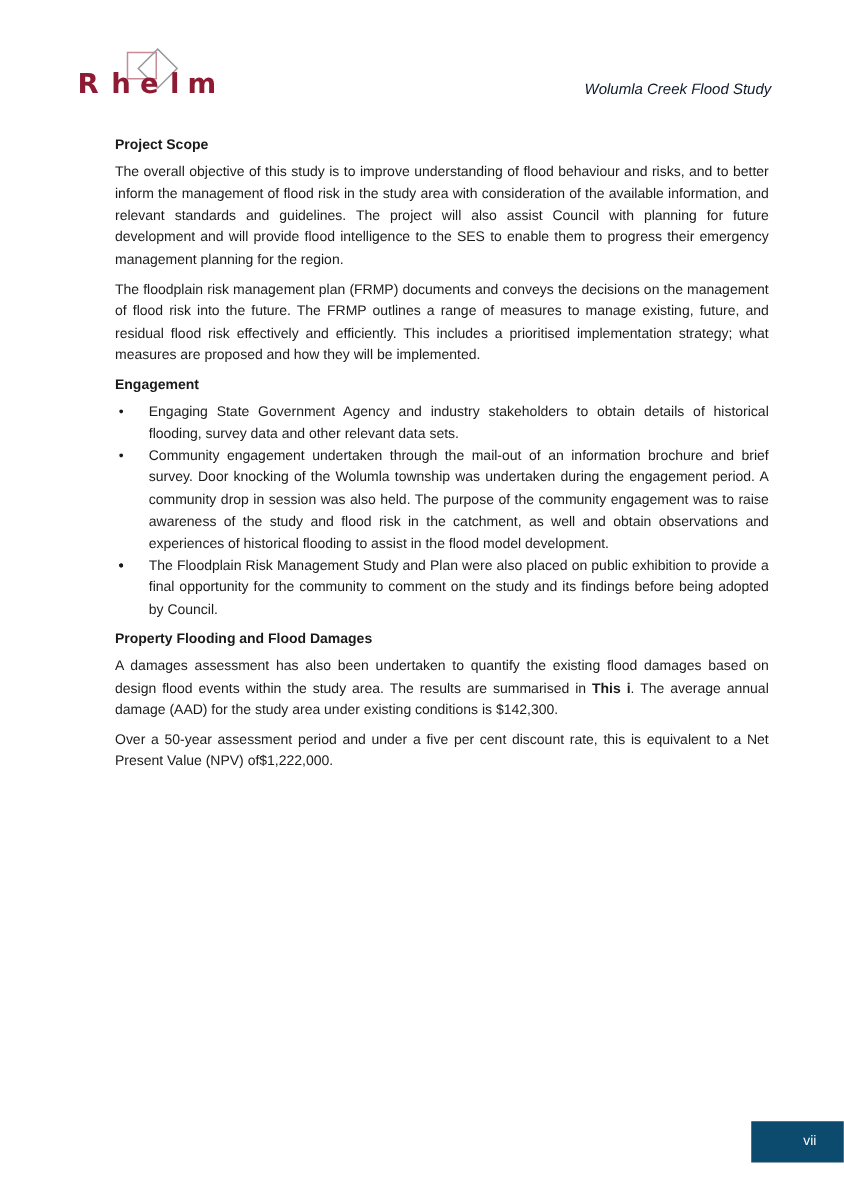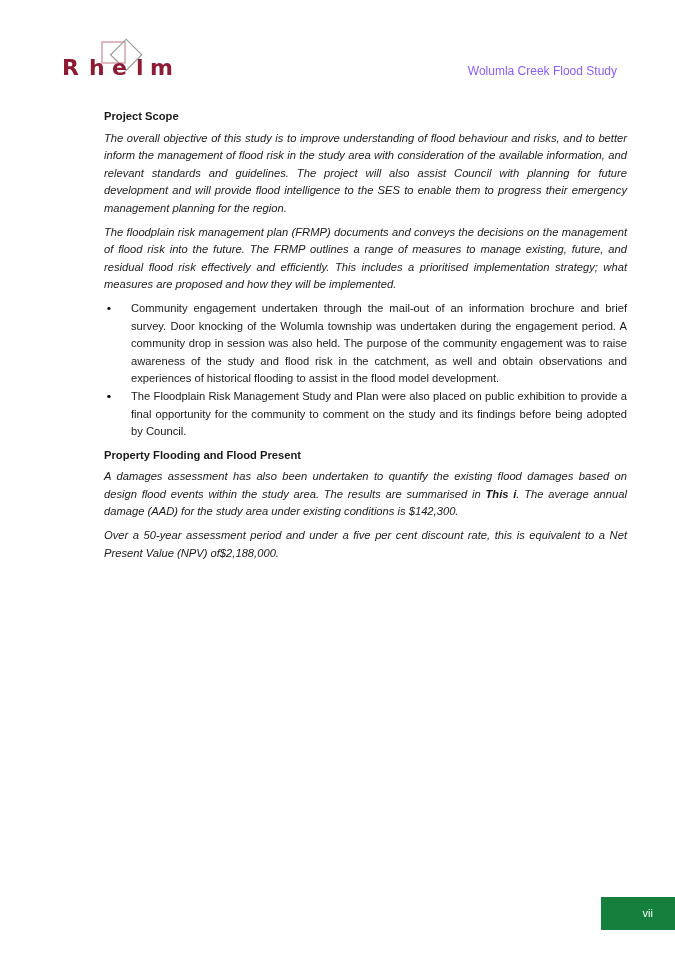--- a/index.html
+++ b/index.html
@@ -3,29 +3,29 @@
   <meta charset="utf-8">
   <style>
     html, body { margin: 0; padding: 0; background: #ffffff; }
     body { width: 675px; height: 953px; position: relative; overflow: hidden;
            font-family: "Liberation Sans", "DejaVu Sans", sans-serif; color: #1a1a1a; }
     .logo { position: absolute; left: 62px; top: 38px; width: 130px; height: 45px; }
     .logo-letters { position: absolute; left: 0; top: 17px; font-family: "DejaVu Sans", sans-serif;
                     font-weight: bold; font-size: 22px; color: #8e1b34; letter-spacing: 0; }
     .logo-letters span { position: absolute; top: 0; }
     .logo svg { position: absolute; left: 0; top: 0; }
-    .header-title { position: absolute; right: 58px; top: 64px; font-size: 12px; color: #8b5cf6; }
-    .content { position: absolute; left: 92px; top: 108px; width: 523px; font-size: 11.2px; line-height: 17.6px; margin-left: 12px; }
+    .header-title { position: absolute; right: 58px; top: 64px; font-size: 12px; color: #0f172a; font-style: italic; }
+    .content { position: absolute; left: 92px; top: 108px; width: 523px; font-size: 11.2px; line-height: 17.6px; }
     .h { font-weight: bold; margin: 0 0 4px 0; font-size: 11.2px; }
-    p { margin: 0 0 6px 0; text-align: justify; font-style: italic; }
+    p { margin: 0 0 6px 0; text-align: justify; }
     ul { list-style: none; margin: 0 0 6px 0; padding: 0; }
     li { position: relative; padding-left: 27px; text-align: justify; }
     li .bullet { position: absolute; left: 3px; top: 0; }
     .page-num { position: absolute; left: 601px; top: 897px; width: 74px; height: 33px;
-                background: #15803d; color: #ffffff; font-size: 11px; line-height: 33px;
+                background: #0c4a6e; color: #ffffff; font-size: 11px; line-height: 33px;
                 text-align: right; box-sizing: border-box; padding-right: 22px; }
     b { font-weight: bold; }
   </style>
 </head>
 <body>
 
 <div class="logo">
   <svg width="130" height="45" viewBox="0 0 130 45">
     <rect x="40" y="4" width="23" height="21" fill="none" stroke="#c98a96" stroke-width="1.2"></rect>
     <rect x="56" y="3" width="22" height="22" fill="none" stroke="#9a9a9a" stroke-width="1.2" transform="rotate(45 67 14) translate(0 4)"></rect>
@@ -39,26 +39,27 @@
   </div>
 </div>
 
 <div class="header-title">Wolumla Creek Flood Study</div>
 
 <div class="content">
   <div class="h">Project Scope</div>
   <p>The overall objective of this study is to improve understanding of flood behaviour and risks, and to better inform the management of flood risk in the study area with consideration of the available information, and relevant standards and guidelines. The project will also assist Council with planning for future development and will provide flood intelligence to the SES to enable them to progress their emergency management planning for the region.</p>
   <p>The floodplain risk management plan (FRMP) documents and conveys the decisions on the management of flood risk into the future. The FRMP outlines a range of measures to manage existing, future, and residual flood risk effectively and efficiently. This includes a prioritised implementation strategy; what measures are proposed and how they will be implemented.</p>
 
+  <div class="h">Engagement</div>
   <ul>
-    <li><span class="bullet">•</span></li>
+    <li><span class="bullet">•</span><span>Engaging State Government Agency and industry stakeholders to obtain details of historical flooding, survey data and other relevant data sets.</span></li>
     <li><span class="bullet">•</span><span>Community engagement undertaken through the mail-out of an information brochure and brief survey. Door knocking of the Wolumla township was undertaken during the engagement period. A community drop in session was also held. The purpose of the community engagement was to raise awareness of the study and flood risk in the catchment, as well and obtain observations and experiences of historical flooding to assist in the flood model development.</span></li>
     <li><span class="bullet">•</span></li>
     <li><span class="bullet">•</span></li>
     <li><span class="bullet">•</span><span>The Floodplain Risk Management Study and Plan were also placed on public exhibition to provide a final opportunity for the community to comment on the study and its findings before being adopted by Council.</span></li>
   </ul>
 
-  <div class="h">Property Flooding and Flood Present</div>
+  <div class="h">Property Flooding and Flood Damages</div>
   <p><span>A damages assessment has also been undertaken to quantify the existing flood damages based on design flood events within the study area. The results are summarised in </span><b>This i</b><span>. The average annual damage (AAD) for the study area under existing conditions is $142,300.</span></p>
-  <p>Over a 50-year assessment period and under a five per cent discount rate, this is equivalent to a Net Present Value (NPV) of$2,188,000.</p>
+  <p>Over a 50-year assessment period and under a five per cent discount rate, this is equivalent to a Net Present Value (NPV) of$1,222,000.</p>
 </div>
 
 <div class="page-num">vii</div>
 
 </body></html>

